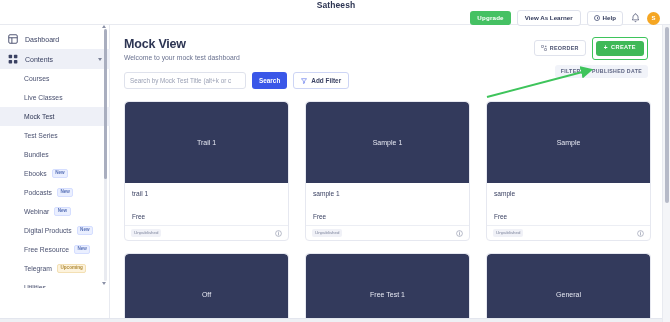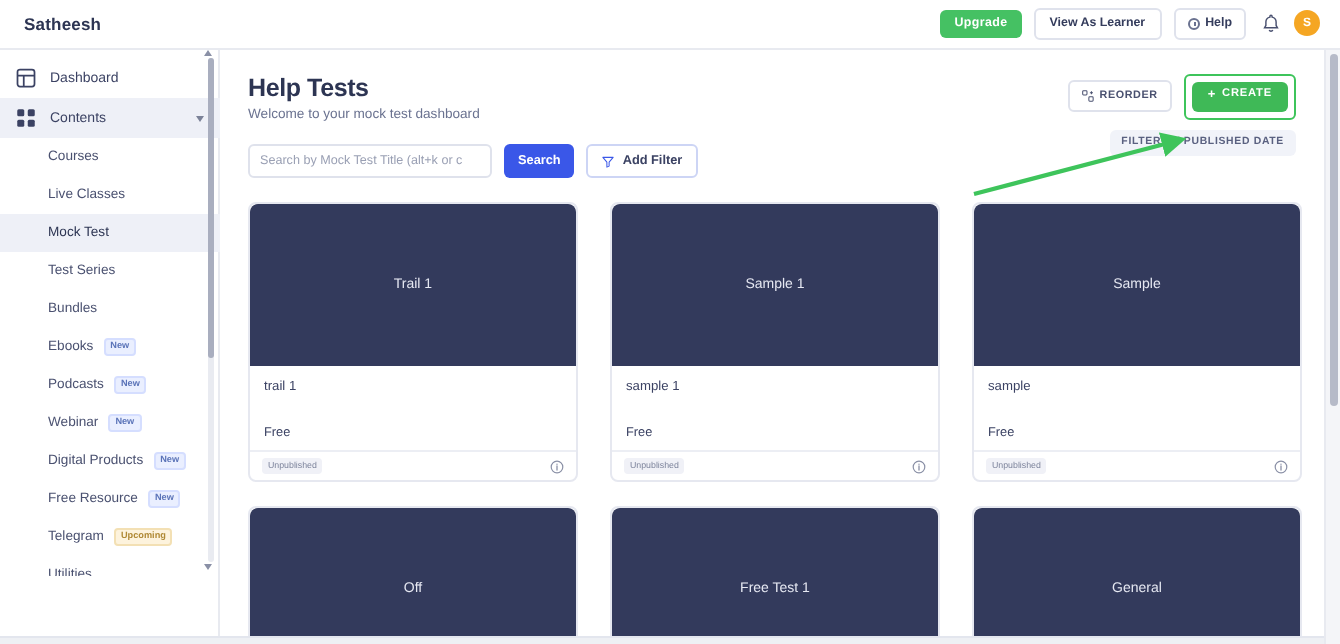--- a/index.html
+++ b/index.html
@@ -19,20 +19,21 @@
 
   
   .topbar {
     position: absolute; top: 0; left: 0;
     width: 670px; height: 25px;
     background: #ffffff;
     border-bottom: 1px solid #e8eaf0;
     display: flex; align-items: center;
     padding: 0 10px 0 12px;
     z-index: 30;
+    flex-direction: column;
   }
   .brand {
     font-size: 8.5px; font-weight: bold; color: #2d3553;
     letter-spacing: .1px;
   }
   .topbar-right {
     margin-left: auto;
     display: flex; align-items: center; gap: 6px;
   }
   .btn-upgrade {
@@ -439,21 +440,21 @@
 
   </div>
 
   <div class="collapse-btn">
     <span class="ca"></span>
   </div>
 
   <div class="main">
 
     <div class="page-head">
-      <div class="page-title">Help Tests</div>
+      <div class="page-title">Mock View</div>
       <div class="page-sub">Welcome to your mock test dashboard</div>
 
       <div class="head-actions">
         <div class="btn-reorder">
           <span class="reorder-ico">
             <svg width="6" height="6" viewBox="0 0 14 14">
               <rect x="0.8" y="0.8" width="5" height="5" rx="1" fill="none" stroke="#4a5170" stroke-width="1.2"></rect>
               <rect x="8" y="8" width="5" height="5" rx="1" fill="none" stroke="#4a5170" stroke-width="1.2"></rect>
               <path d="M9.2 3.3h3.6M11 1.6v3.4" stroke="#4a5170" stroke-width="1.2"></path>
             </svg>

